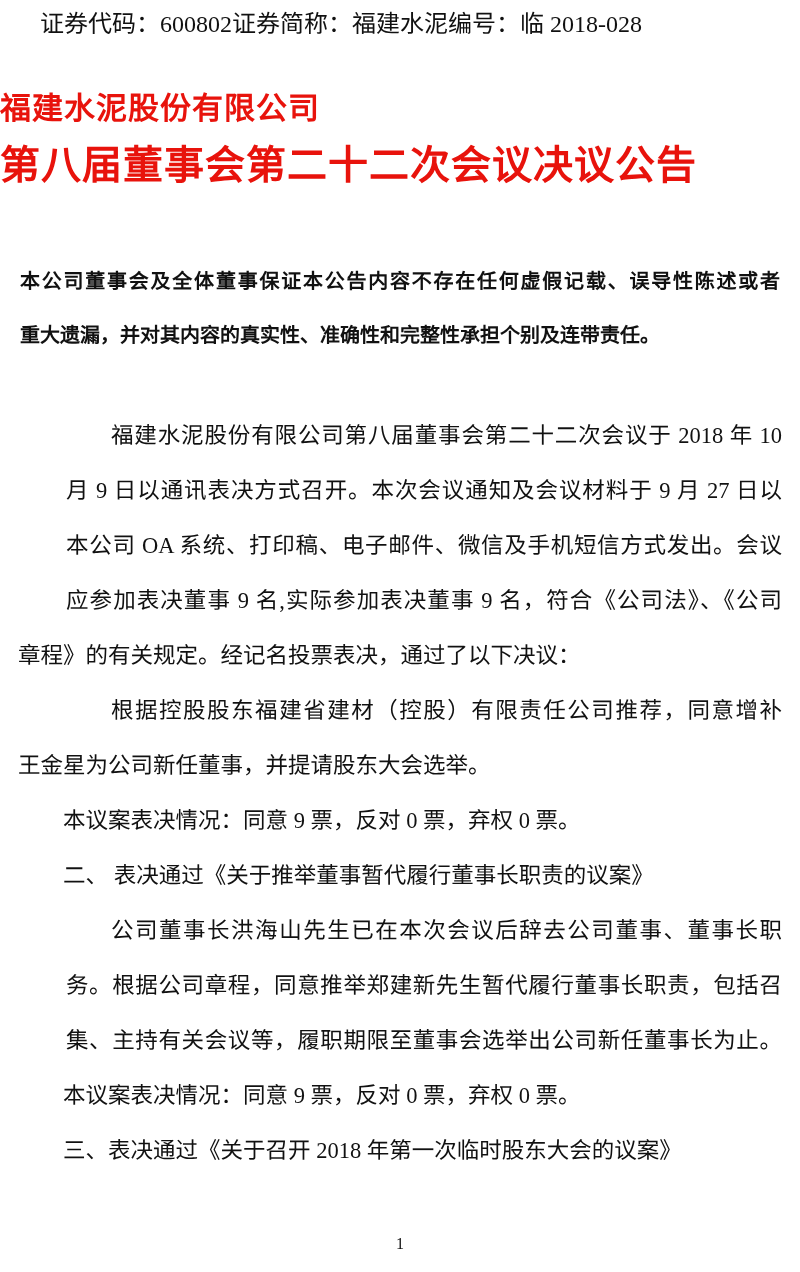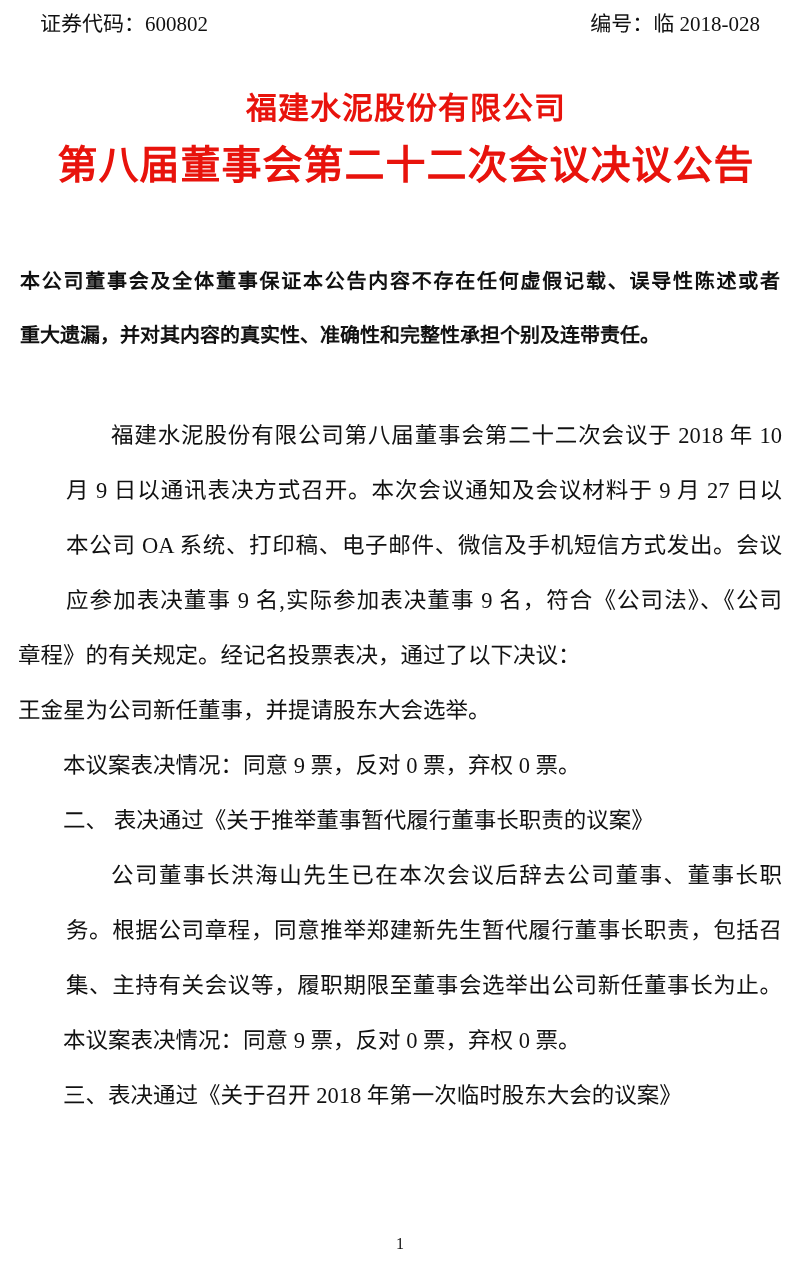--- a/index.html
+++ b/index.html
@@ -13,34 +13,32 @@
     height: 1272px;
     background: #ffffff;
     color: var(--text-black, #111111);
     font-family: "Liberation Serif", "DejaVu Serif", serif;
     overflow: hidden;
     box-sizing: border-box;
   }
   
   .doc-header {
     display: flex;
-    justify-content: space-between;
+    justify-content: flex-start;
     margin: 0 40px;
     padding-top: 12px;
-    font-size: 21px;
+    font-size: 24px;
     line-height: 24px;
     white-space: nowrap;
   }
   
   .title-block {
     margin-top: 44px;
-    text-align: center;
     color: var(--title-red, #e8130c);
     font-weight: bold;
-    padding-left: 12px;
   }
   .title-line {
     font-size: 31px;
     line-height: 57px;
     letter-spacing: 1px;
   }
   .title-line.second {
     font-size: 40px;
   }
   
@@ -87,39 +85,41 @@
     line-height: 20px;
   }
 </style>
 </head>
 <body>
 
 <div class="page">
 
   <div class="doc-header">
     <span>证券代码：600802</span>
+    <span>证券简称：福建水泥</span>
     <span>编号：临 2018-028</span>
   </div>
 
   <div class="title-block">
     <div class="title-line">福建水泥股份有限公司</div>
     <div class="title-line second">第八届董事会第二十二次会议决议公告</div>
   </div>
 
   <div class="statement">
     <div class="st-line fill">本公司董事会及全体董事保证本公告内容不存在任何虚假记载、误导性陈述或者</div>
     <div class="st-line center">重大遗漏，并对其内容的真实性、准确性和完整性承担个别及连带责任。</div>
   </div>
 
   <div class="body-block">
     <div class="ln fill indent">福建水泥股份有限公司第八届董事会第二十二次会议于 2018 年 10</div>
     <div class="ln fill">月 9 日以通讯表决方式召开。本次会议通知及会议材料于 9 月 27 日以</div>
     <div class="ln fill">本公司 OA 系统、打印稿、电子邮件、微信及手机短信方式发出。会议</div>
     <div class="ln fill">应参加表决董事 9 名,实际参加表决董事 9 名，符合《公司法》、《公司</div>
     <div class="ln">章程》的有关规定。经记名投票表决，通过了以下决议：</div>
+    <div class="ln fill indent">根据控股股东福建省建材（控股）有限责任公司推荐，同意增补</div>
     <div class="ln">王金星为公司新任董事，并提请股东大会选举。</div>
     <div class="ln indent">本议案表决情况：同意 9 票，反对 0 票，弃权 0 票。</div>
     <div class="ln indent">二、 表决通过《关于推举董事暂代履行董事长职责的议案》</div>
     <div class="ln fill indent">公司董事长洪海山先生已在本次会议后辞去公司董事、董事长职</div>
     <div class="ln fill">务。根据公司章程，同意推举郑建新先生暂代履行董事长职责，包括召</div>
     <div class="ln fill">集、主持有关会议等，履职期限至董事会选举出公司新任董事长为止。</div>
     <div class="ln indent">本议案表决情况：同意 9 票，反对 0 票，弃权 0 票。</div>
     <div class="ln indent">三、表决通过《关于召开 2018 年第一次临时股东大会的议案》</div>
   </div>
 

